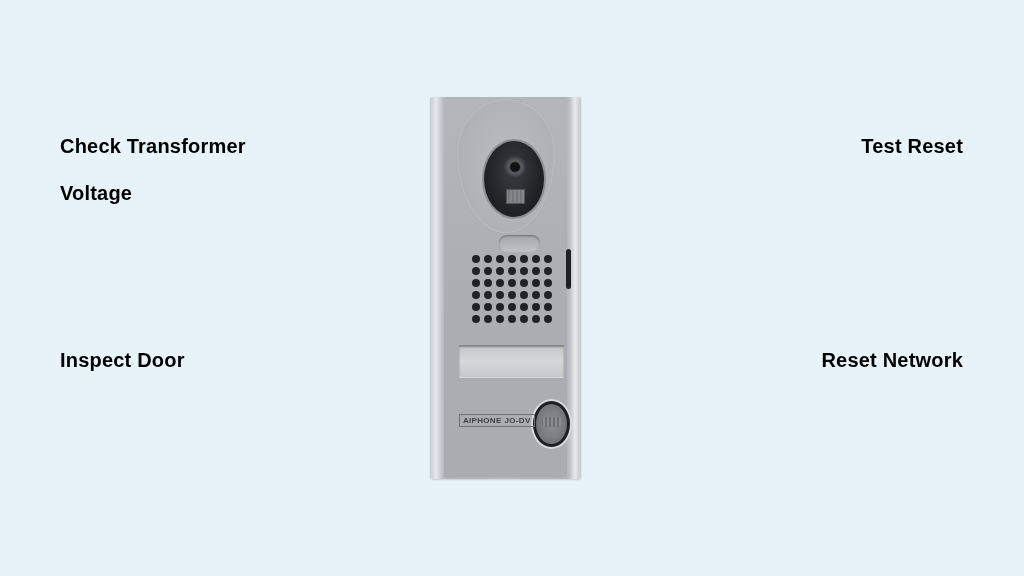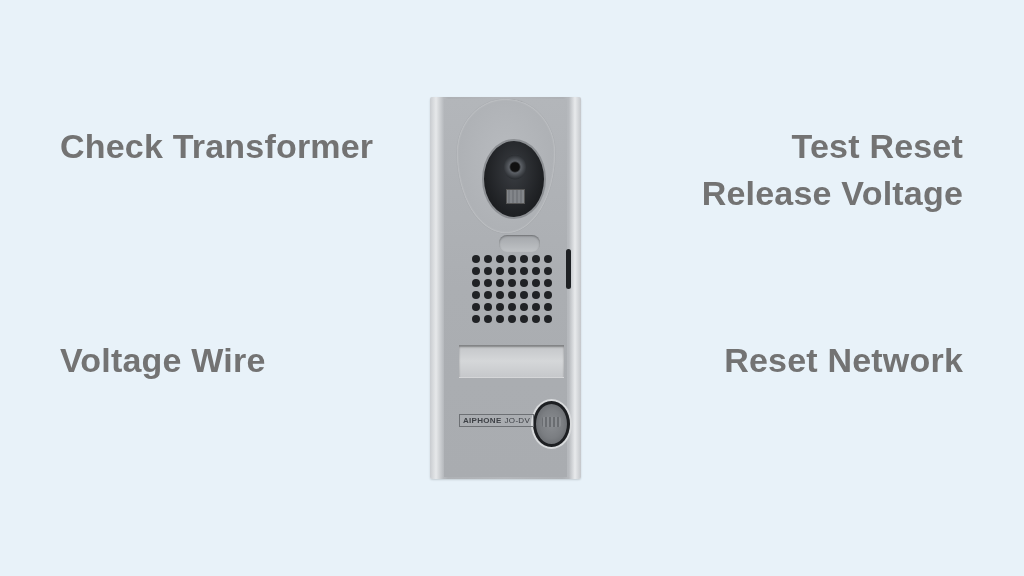--- a/index.html
+++ b/index.html
@@ -4,23 +4,23 @@
   <style>
     html, body { margin: 0; padding: 0; }
     body {
       width: 1024px; height: 576px; overflow: hidden;
       background: #e8f2f9;
       position: relative;
       font-family: "Liberation Sans", sans-serif;
     }
     .label {
       position: absolute;
-      color: #737373;
+      color: #000000;
       font-weight: bold;
-      font-size: 34px;
+      font-size: 20px;
       line-height: 47px;
       letter-spacing: 0.2px;
     }
     .label span { display: block; white-space: nowrap; }
     .tl { left: 60px; top: 123px; text-align: left; }
     .bl { left: 60px; top: 337px; text-align: left; }
     .tr { right: 61px; top: 123px; text-align: right; }
     .br { right: 61px; top: 337px; text-align: right; }
 
     
@@ -84,47 +84,47 @@
       box-shadow: inset 0 2px 2px rgba(0,0,0,0.35), 0 1px 0 rgba(255,255,255,0.5);
     }
     .brand {
       position: absolute; left: 459px; top: 414px;
       border: 1px solid #6d7074;
       padding: 1px 3px;
       font-size: 8px; font-weight: bold; color: #3e4146;
       letter-spacing: 0.3px;
       white-space: nowrap;
     }
-    .brand .model { font-weight: normal; margin-left: 3px; margin-top: 18px; }
+    .brand .model { font-weight: bold; margin-left: 3px; margin-top: 18px; }
     .call-btn {
       position: absolute; left: 533px; top: 401px;
       width: 31px; height: 40px; border-radius: 50%;
       background: radial-gradient(ellipse at 50% 50%, #8a8d91 0%, #7b7e82 50%, #5d6064 100%);
       border: 3px solid #1d1f22;
       box-shadow: 0 0 0 2px #d8dadc;
     }
     .call-btn-inner {
       position: absolute; left: 6px; top: 13px;
       width: 19px; height: 10px;
       background: repeating-linear-gradient(90deg, #5a5d61 0px, #9a9da1 2px, #5a5d61 4px);
       border-radius: 2px;
     }
   </style>
 </head>
 <body>
 
 <div class="label tl">
   <span>Check Transformer</span>
+  <span>Voltage</span>
 </div>
 <div class="label bl">
-  <span>Voltage Wire</span>
+  <span>Inspect Door</span>
 </div>
 <div class="label tr">
   <span>Test Reset</span>
-  <span>Release Voltage</span>
 </div>
 <div class="label br">
   <span>Reset Network</span>
 </div>
 
 <div class="device">
   <div class="face"></div>
   <div class="cam-surround"></div>
   <div class="cam-window"></div>
   <div class="lens"></div>

